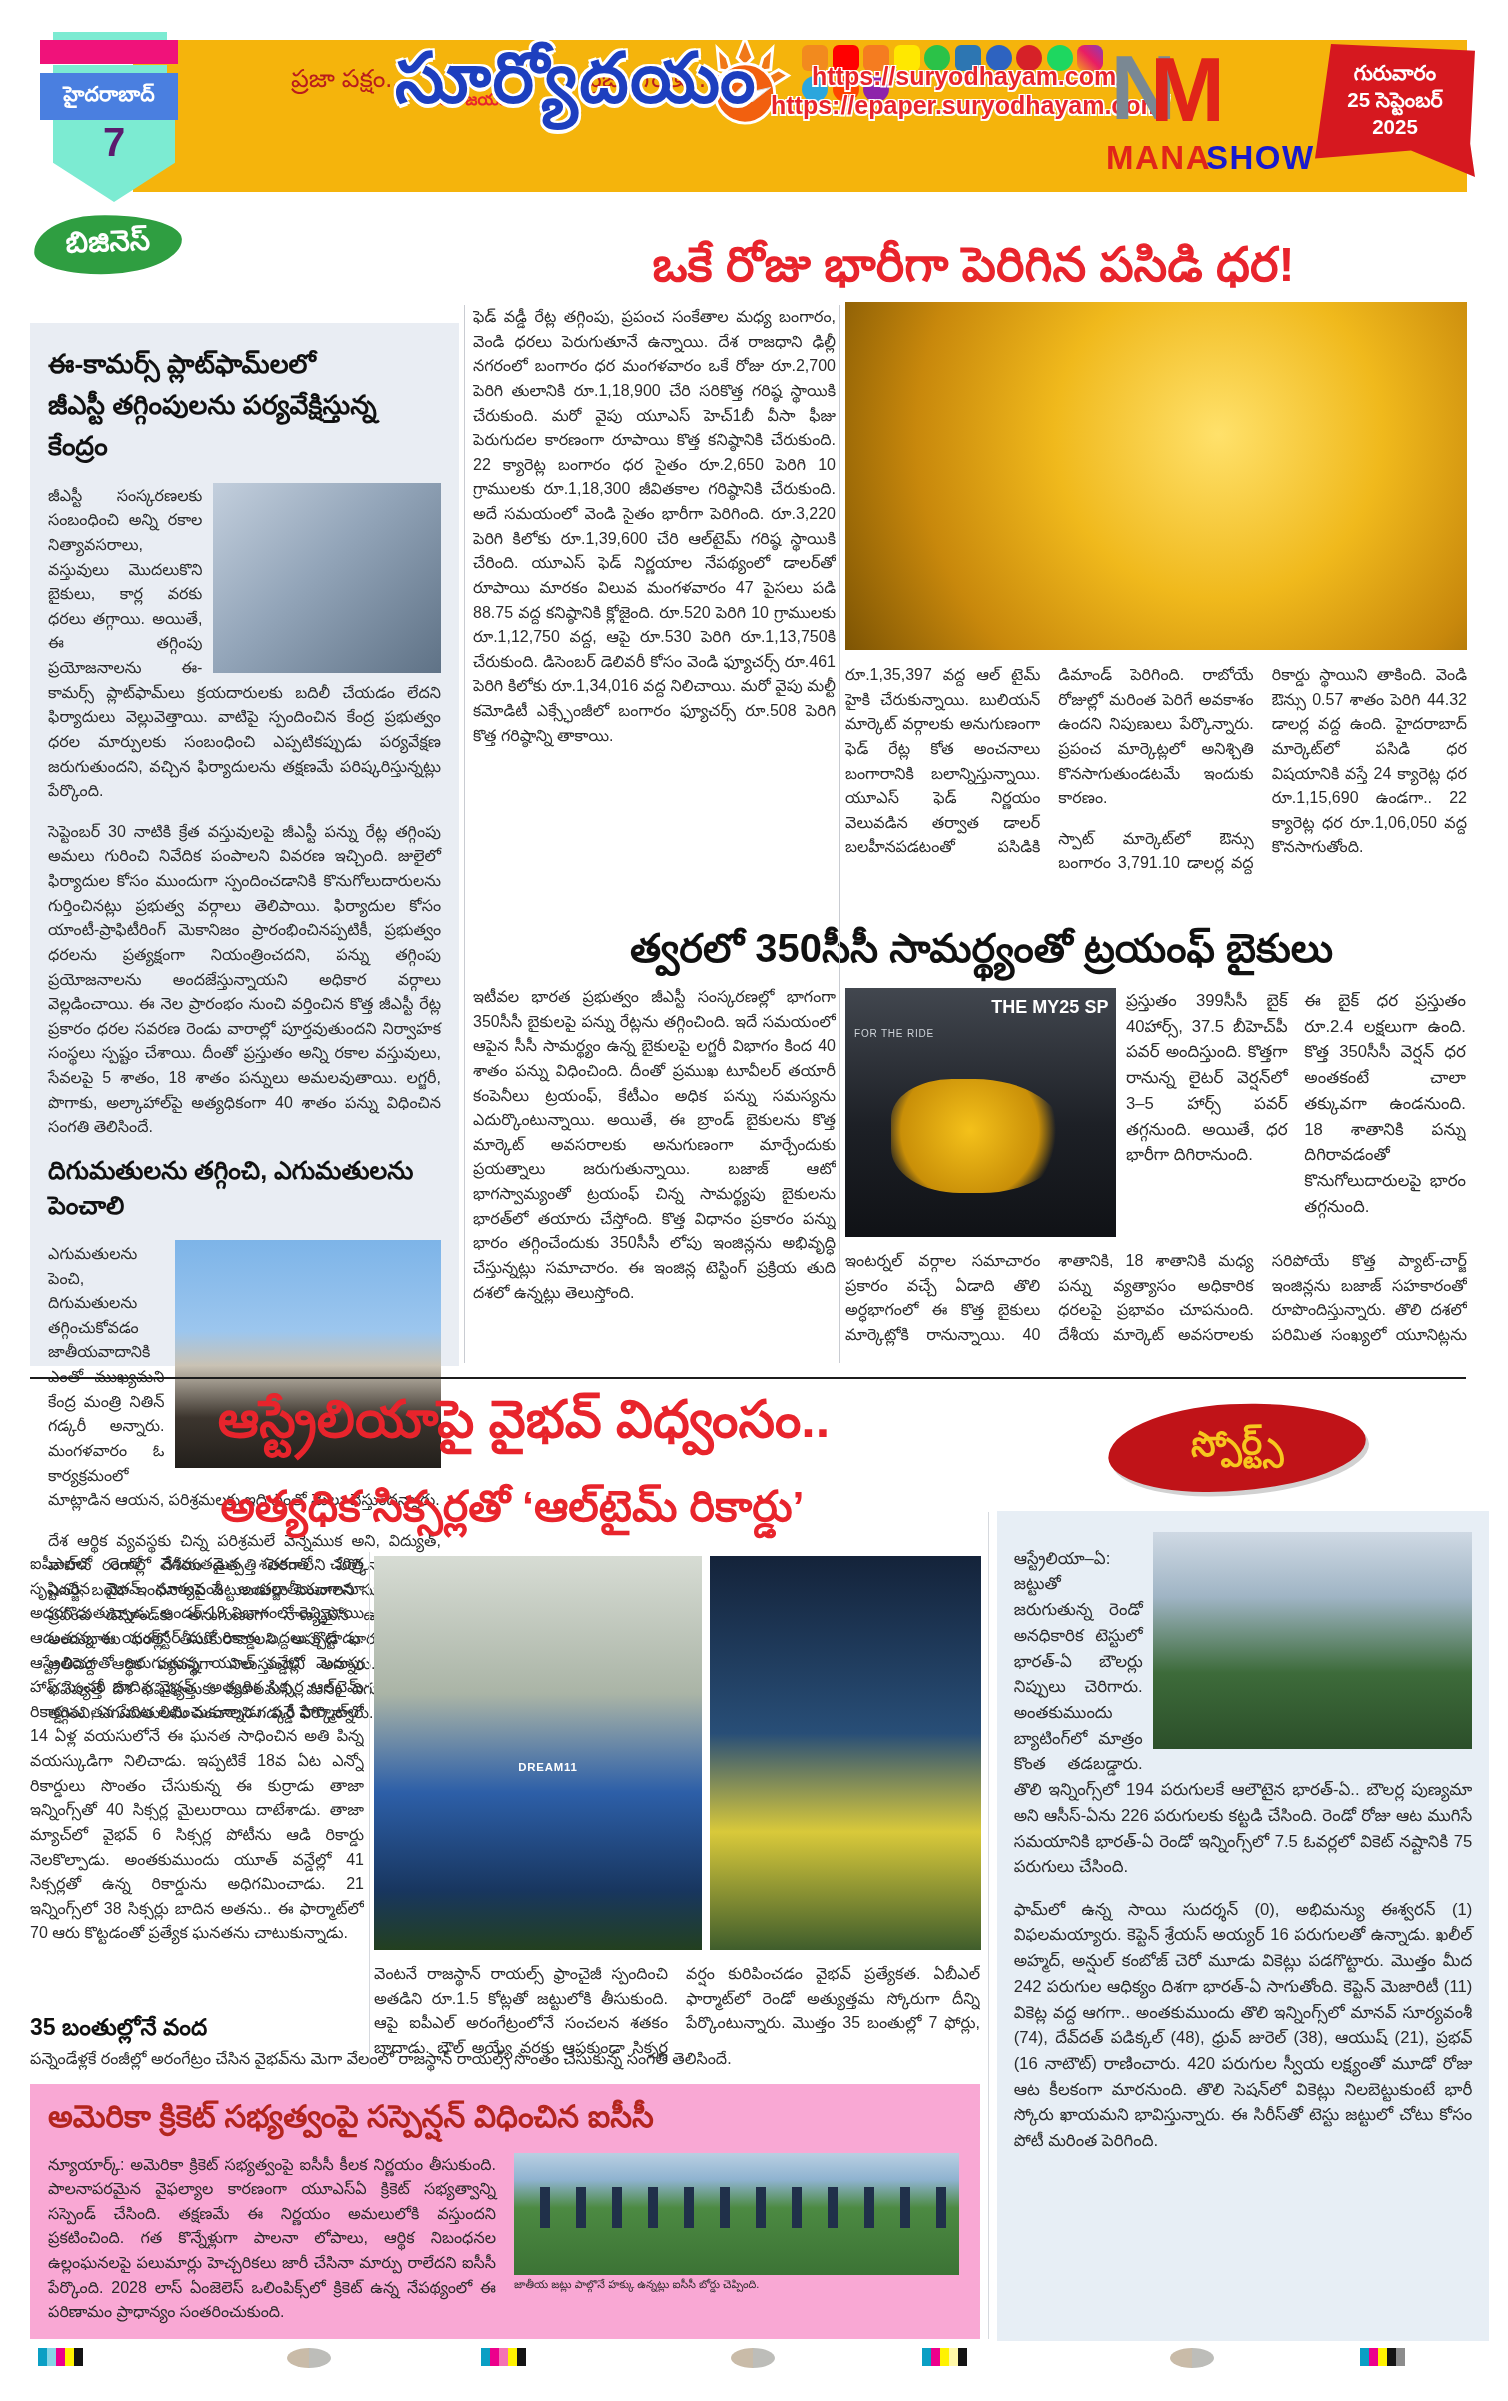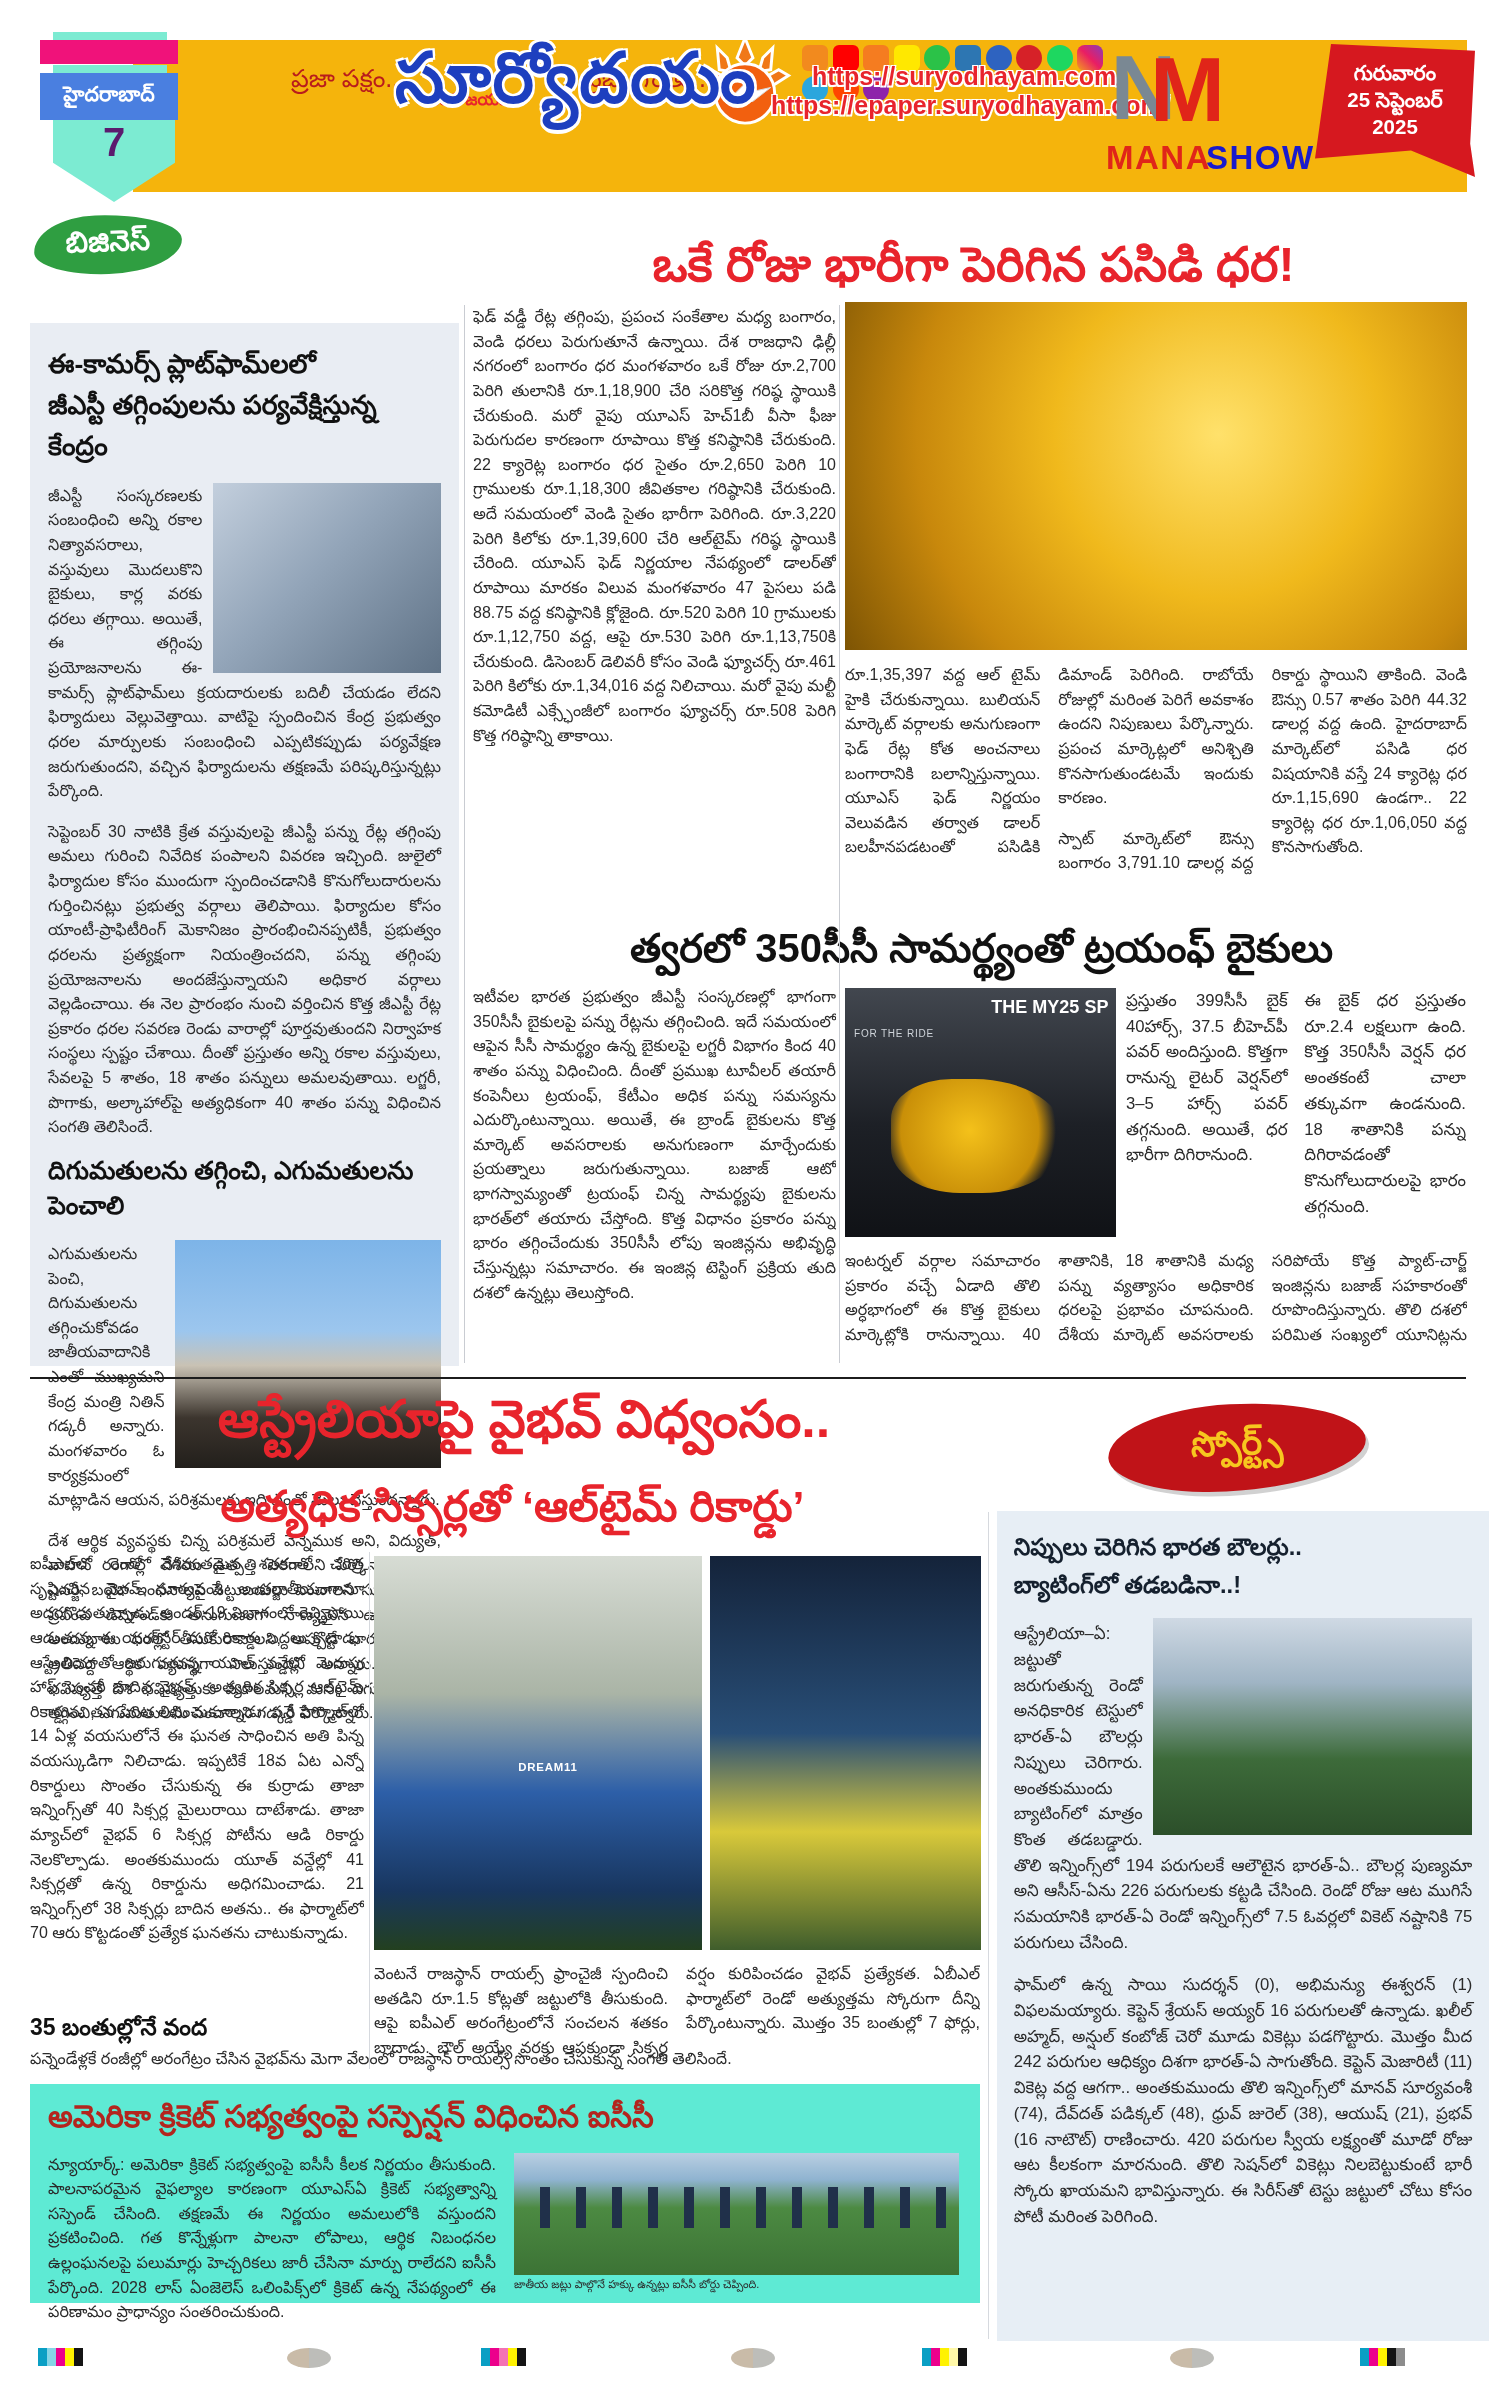--- a/index.html
+++ b/index.html
@@ -105,21 +105,21 @@
   .vaibhav-subhead{position:absolute;left:30px;top:2014px;font-size:23px;font-weight:bold;color:#111;margin:0;}
   .vaibhav-subtext{position:absolute;left:30px;top:2047px;width:950px;height:35px;overflow:hidden;}
 
   .bowlers-box{position:absolute;left:997px;top:1511px;width:492px;height:830px;background:#E7EEF5;
                box-sizing:border-box;padding:18px 16.7px;}
   .bowlers-headline{font-size:23.6px;font-weight:bold;color:#15202e;line-height:1.6;margin:0 0 10.6px 0;}
   .img-bowlers{float:right;width:319px;height:217px;margin:3px 0 9px 10.6px;
                background:linear-gradient(180deg,#cfd9e4 0%,#9fb4c4 30%,#3d6b3a 65%,#2c4f2a 100%);}
   .bowlers-box .bodytext{font-size:16.7px;}
 
-  .icc-box{position:absolute;left:30px;top:2084px;width:950px;height:219px;background:#5eead4;
+  .icc-box{position:absolute;left:30px;top:2084px;width:950px;height:255px;background:#f9a8d4;
            box-sizing:border-box;padding:15px 18px;}
   .icc-headline{font-size:31px;font-weight:bold;color:#B3251E;margin:0 0 10.6px 0;}
   .icc-flex{display:flex;gap:18px;}
   .icc-text{width:448px;font-size:16px;}
   .icc-right{width:445px;}
   .img-usa{width:445px;height:122px;background:linear-gradient(180deg,#b9cfe2 0%,#8fb3d0 22%,#4c8a42 45%,#3c7335 100%);position:relative;}
   .usa-figures{position:absolute;left:0;top:28%;width:100%;height:34%;
                background:repeating-linear-gradient(90deg,transparent 0 26px,#20304a 26px 36px);}
   .icc-caption{margin-top:3px;font-size:11px;color:#2a2a2a;}
 
@@ -267,24 +267,20 @@
   </div>
   <div class="img-batter2"></div>
   <div class="vaibhav-cols bodytext">వెంటనే రాజస్థాన్ రాయల్స్ ఫ్రాంచైజీ స్పందించి అతడిని రూ.1.5 కోట్లతో జట్టులోకి తీసుకుంది. ఆపై ఐపీఎల్ అరంగేట్రంలోనే సంచలన శతకం బాదాడు. బౌల్ అయ్యే వరకు ఆపకుండా సిక్సర్ల వర్షం కురిపించడం వైభవ్ ప్రత్యేకత. ఏబీఎల్ ఫార్మాట్‌లో రెండో అత్యుత్తమ స్కోరుగా దీన్ని పేర్కొంటున్నారు. మొత్తం 35 బంతుల్లో 7 ఫోర్లు, 11 సిక్సర్లతో విరుచుకుపడ్డాడు. తొలి వికెట్‌కు భారీ భాగస్వామ్యం నమోదైంది.</div>
   <h4 class="vaibhav-subhead">35 బంతుల్లోనే వంద</h4>
   <div class="vaibhav-subtext bodytext">పన్నెండేళ్లకే రంజీల్లో అరంగేట్రం చేసిన వైభవ్‌ను మెగా వేలంలో రాజస్థాన్ రాయల్స్ సొంతం చేసుకున్న సంగతి తెలిసిందే.</div>
 
   <div class="vrule vr3"></div>
   <div class="vrule vr4"></div>
 
   <section class="bowlers-box">
-    <h3 class="bowlers-headline">
-      <span>నిప్పులు చెరిగిన భారత బౌలర్లు..</span><br>
-      <span>బ్యాటింగ్‌లో తడబడినా..!</span>
-    </h3>
     <div class="img-bowlers"></div>
     <p class="bodytext">ఆస్ట్రేలియా–ఏ: జట్టుతో జరుగుతున్న రెండో అనధికారిక టెస్టులో భారత్-ఏ బౌలర్లు నిప్పులు చెరిగారు. అంతకుముందు బ్యాటింగ్‌లో మాత్రం కొంత తడబడ్డారు. తొలి ఇన్నింగ్స్‌లో 194 పరుగులకే ఆలౌటైన భారత్-ఏ.. బౌలర్ల పుణ్యమా అని ఆసీస్-ఏను 226 పరుగులకు కట్టడి చేసింది. రెండో రోజు ఆట ముగిసే సమయానికి భారత్-ఏ రెండో ఇన్నింగ్స్‌లో 7.5 ఓవర్లలో వికెట్ నష్టానికి 75 పరుగులు చేసింది.</p>
     <p class="bodytext">ఫామ్‌లో ఉన్న సాయి సుదర్శన్ (0), అభిమన్యు ఈశ్వరన్ (1) విఫలమయ్యారు. కెప్టెన్ శ్రేయస్ అయ్యర్ 16 పరుగులతో ఉన్నాడు. ఖలీల్ అహ్మద్, అన్షుల్ కంబోజ్ చెరో మూడు వికెట్లు పడగొట్టారు. మొత్తం మీద 242 పరుగుల ఆధిక్యం దిశగా భారత్-ఏ సాగుతోంది. కెప్టెన్ మెజారిటీ (11) వికెట్ల వద్ద ఆగగా.. అంతకుముందు తొలి ఇన్నింగ్స్‌లో మానవ్ సూర్యవంశీ (74), దేవ్‌దత్ పడిక్కల్ (48), ధ్రువ్ జురెల్ (38), ఆయుష్ (21), ప్రభవ్ (16 నాటౌట్) రాణించారు. 420 పరుగుల స్వీయ లక్ష్యంతో మూడో రోజు ఆట కీలకంగా మారనుంది. తొలి సెషన్‌లో వికెట్లు నిలబెట్టుకుంటే భారీ స్కోరు ఖాయమని భావిస్తున్నారు. ఈ సిరీస్‌తో టెస్టు జట్టులో చోటు కోసం పోటీ మరింత పెరిగింది.</p>
   </section>
 
   <section class="icc-box">
     <h3 class="icc-headline">అమెరికా క్రికెట్ సభ్యత్వంపై సస్పెన్షన్ విధించిన ఐసీసీ</h3>
     <div class="icc-flex">
       <p class="bodytext icc-text" style="margin:0">న్యూయార్క్: అమెరికా క్రికెట్ సభ్యత్వంపై ఐసీసీ కీలక నిర్ణయం తీసుకుంది. పాలనాపరమైన వైఫల్యాల కారణంగా యూఎస్ఏ క్రికెట్ సభ్యత్వాన్ని సస్పెండ్ చేసింది. తక్షణమే ఈ నిర్ణయం అమలులోకి వస్తుందని ప్రకటించింది. గత కొన్నేళ్లుగా పాలనా లోపాలు, ఆర్థిక నిబంధనల ఉల్లంఘనలపై పలుమార్లు హెచ్చరికలు జారీ చేసినా మార్పు రాలేదని ఐసీసీ పేర్కొంది. 2028 లాస్ ఏంజెలెస్ ఒలింపిక్స్‌లో క్రికెట్ ఉన్న నేపథ్యంలో ఈ పరిణామం ప్రాధాన్యం సంతరించుకుంది.</p>
       <div class="icc-right">

